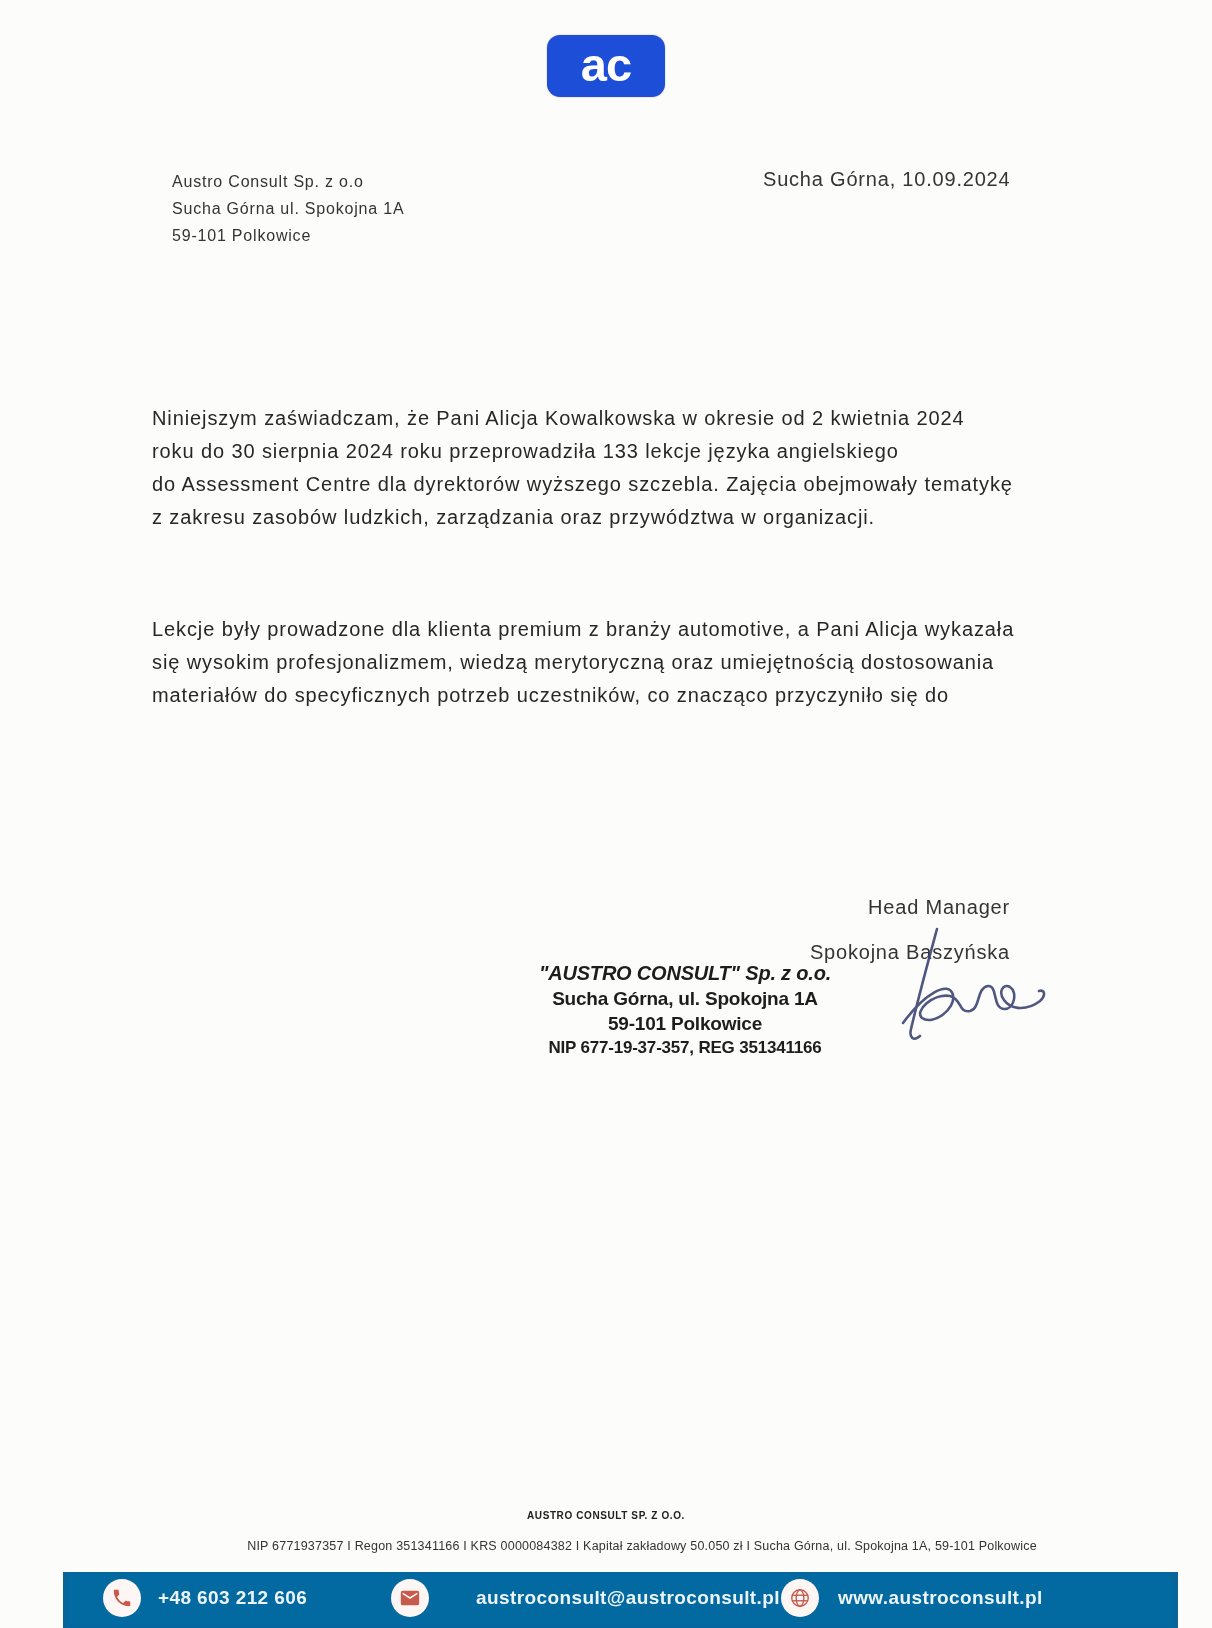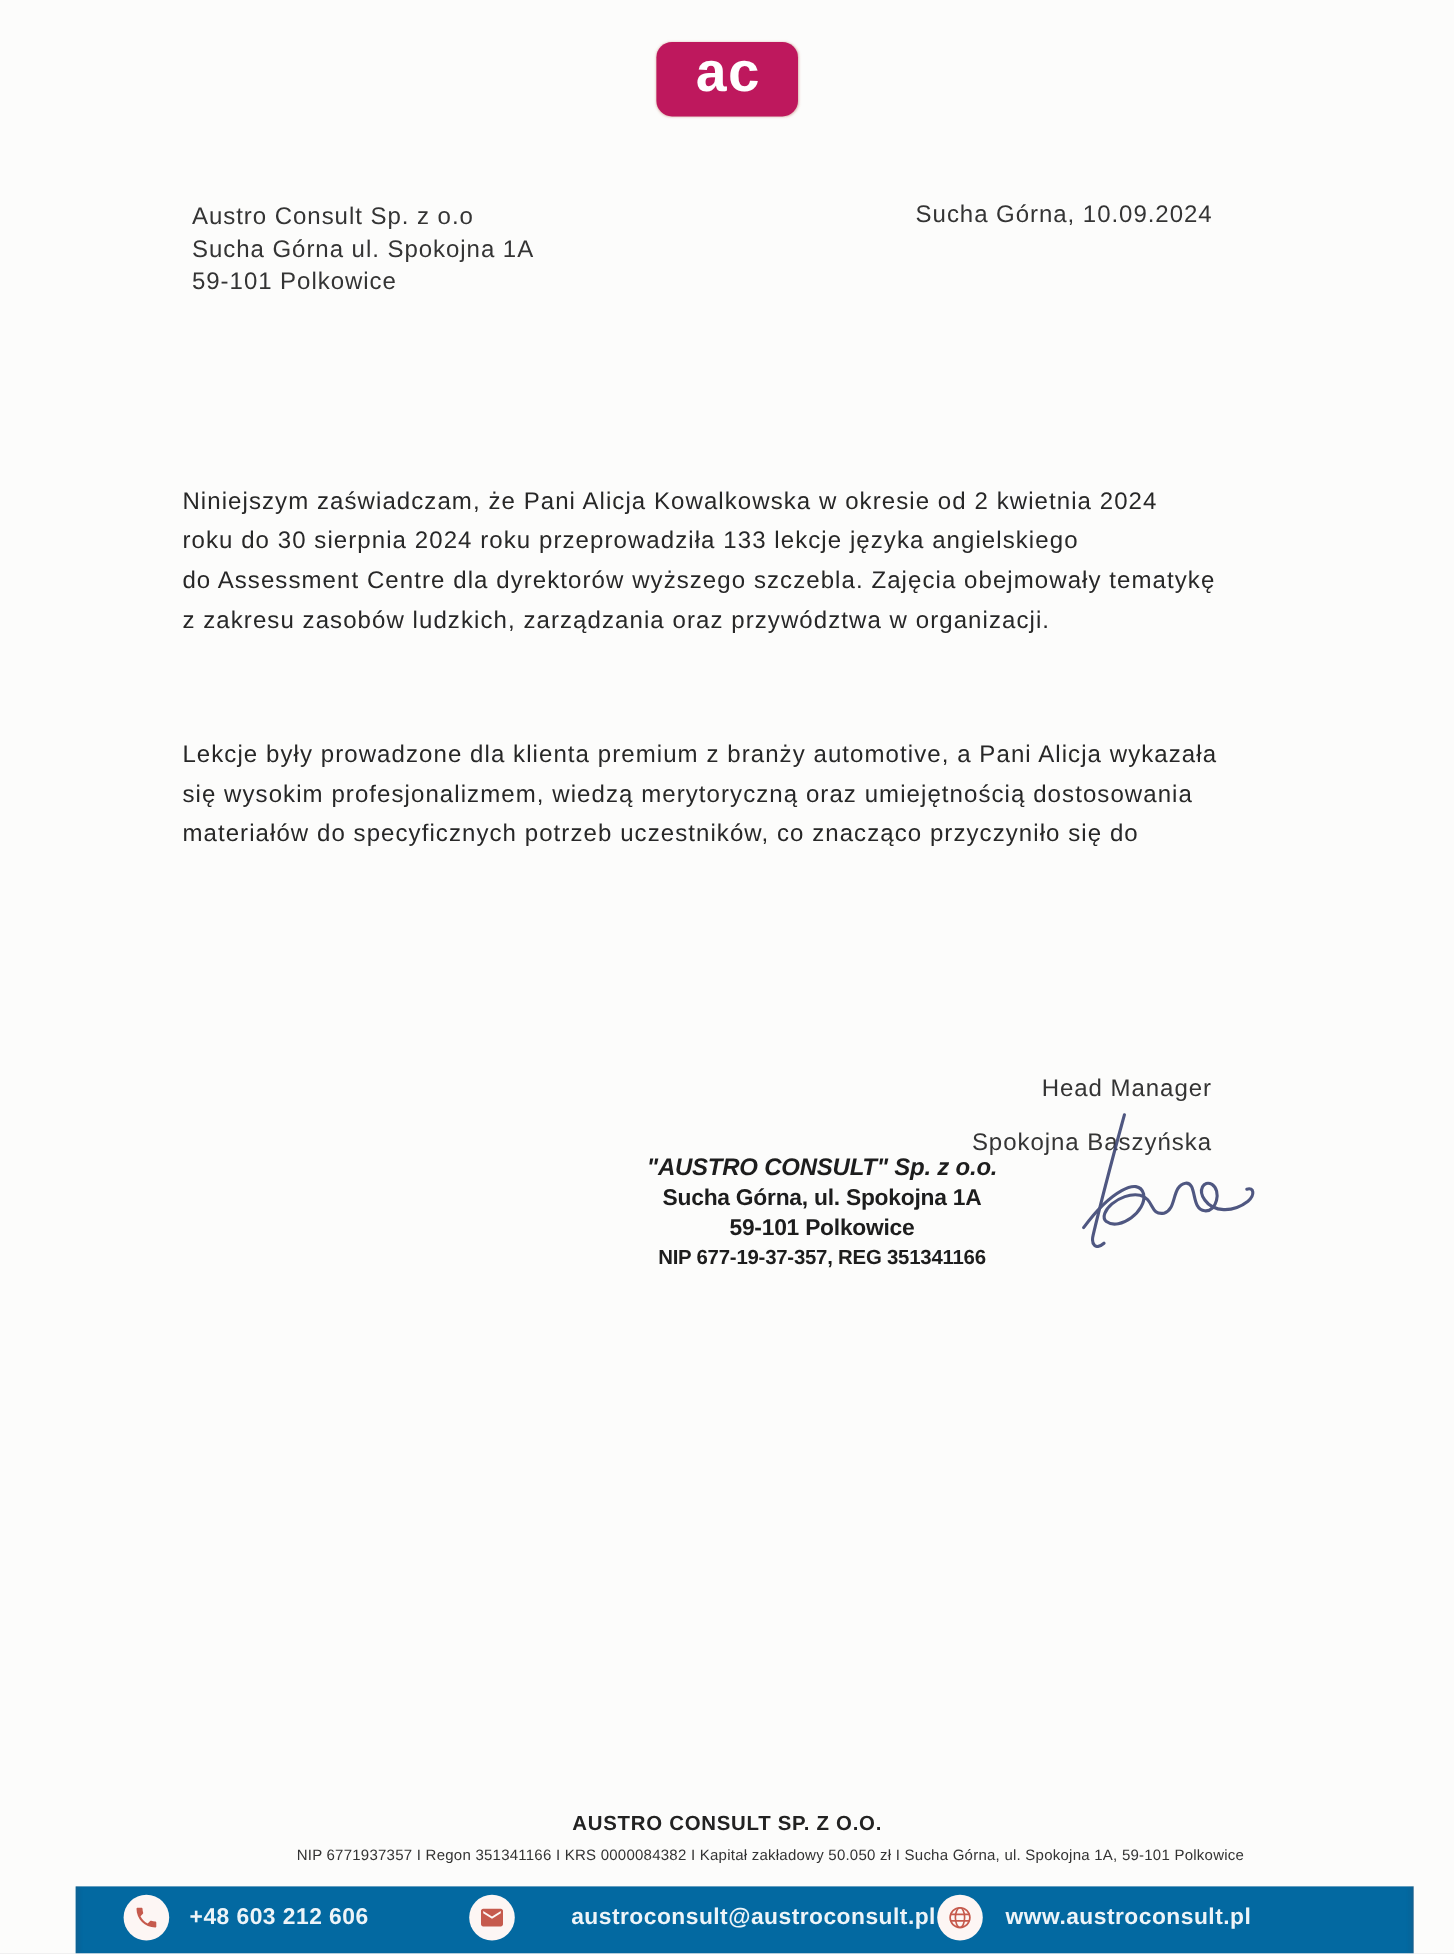--- a/index.html
+++ b/index.html
@@ -9,49 +9,48 @@
     margin:0 auto;
     background:#fcfcfb;
     font-family:"Liberation Sans", sans-serif;
     color:#2e2e2e;
     overflow:hidden;
   }
   
   .logo{
     position:absolute;left:547px;top:35px;
     width:118px;height:62px;
-    background:#be185d;border-radius:13px;
+    background:#1d4ed8;border-radius:13px;
     display:flex;align-items:center;justify-content:center;
     box-shadow:0 0 2px rgba(160,60,40,.35);
-    font-family:Liberation Mono, monospace;
   }
   .logo span{
     color:#fff;font-size:47px;font-weight:700;
     letter-spacing:-1px;line-height:1;transform:translateY(-2px);
   }
   
-  .sender{position:absolute;left:160px;top:168px;font-size:20px;line-height:27px;letter-spacing:.8px;color:#343434;}
+  .sender{position:absolute;left:172px;top:168px;font-size:16px;line-height:27px;letter-spacing:.8px;color:#343434;}
   .dateline{position:absolute;left:763px;top:168px;font-size:20px;letter-spacing:.8px;color:#343434;white-space:nowrap;}
   
   .para{position:absolute;left:152px;font-size:20px;letter-spacing:.9px;color:#272727;}
   .para .ln{line-height:33px;white-space:nowrap;}
   .para1{top:402px;}
   .para2{top:613px;}
   
   .sig-title{position:absolute;right:202px;top:896px;font-size:20px;letter-spacing:.8px;color:#343434;white-space:nowrap;}
   .sig-name{position:absolute;right:202px;top:941px;font-size:20px;letter-spacing:.8px;color:#343434;white-space:nowrap;}
   .sig-scribble{position:absolute;left:893px;top:925px;width:162px;height:122px;}
   
   .stamp{position:absolute;left:520px;top:960px;width:330px;text-align:center;color:#1d1d1d;font-weight:700;letter-spacing:-.2px;}
   .stamp .s1{font-size:20px;font-style:italic;line-height:26px;white-space:nowrap;}
   .stamp .s2{font-size:19px;line-height:25px;white-space:nowrap;}
   .stamp .s3{font-size:19px;line-height:25px;white-space:nowrap;}
   .stamp .s4{font-size:17px;line-height:24px;white-space:nowrap;}
   
-  .footer-company{position:absolute;left:0;top:1510px;width:100%;text-align:center;font-size:17px;font-weight:700;letter-spacing:.6px;color:#222;}
+  .footer-company{position:absolute;left:0;top:1510px;width:100%;text-align:center;font-size:10px;font-weight:700;letter-spacing:.6px;color:#222;}
   .footer-info{position:absolute;left:0;top:1539px;width:100%;text-align:center;font-size:12.5px;letter-spacing:.2px;color:#333;padding-left:36px;}
   
   .contact-bar{
     position:absolute;left:63px;top:1572px;width:1115px;height:64px;
     background:#0369a1;
     box-shadow:inset 0 -4px 6px rgba(120,40,30,.25);
   }
   .cb-icon{
     position:absolute;top:7px;width:38px;height:38px;border-radius:50%;
     background:#fdf6f4;display:flex;align-items:center;justify-content:center;

